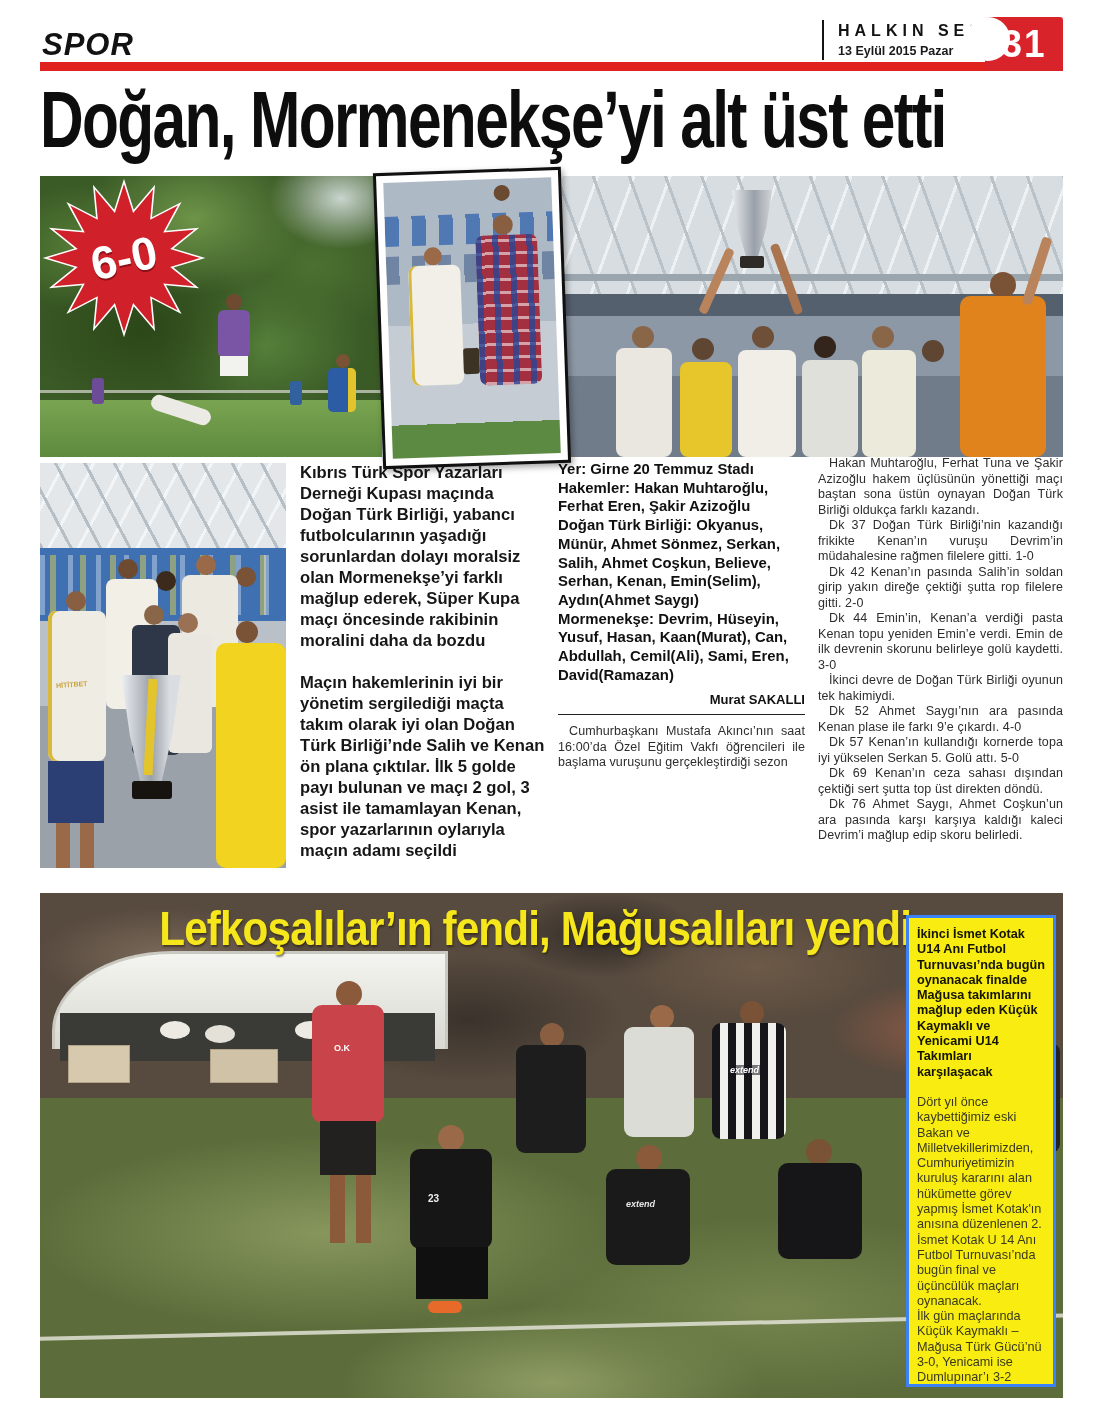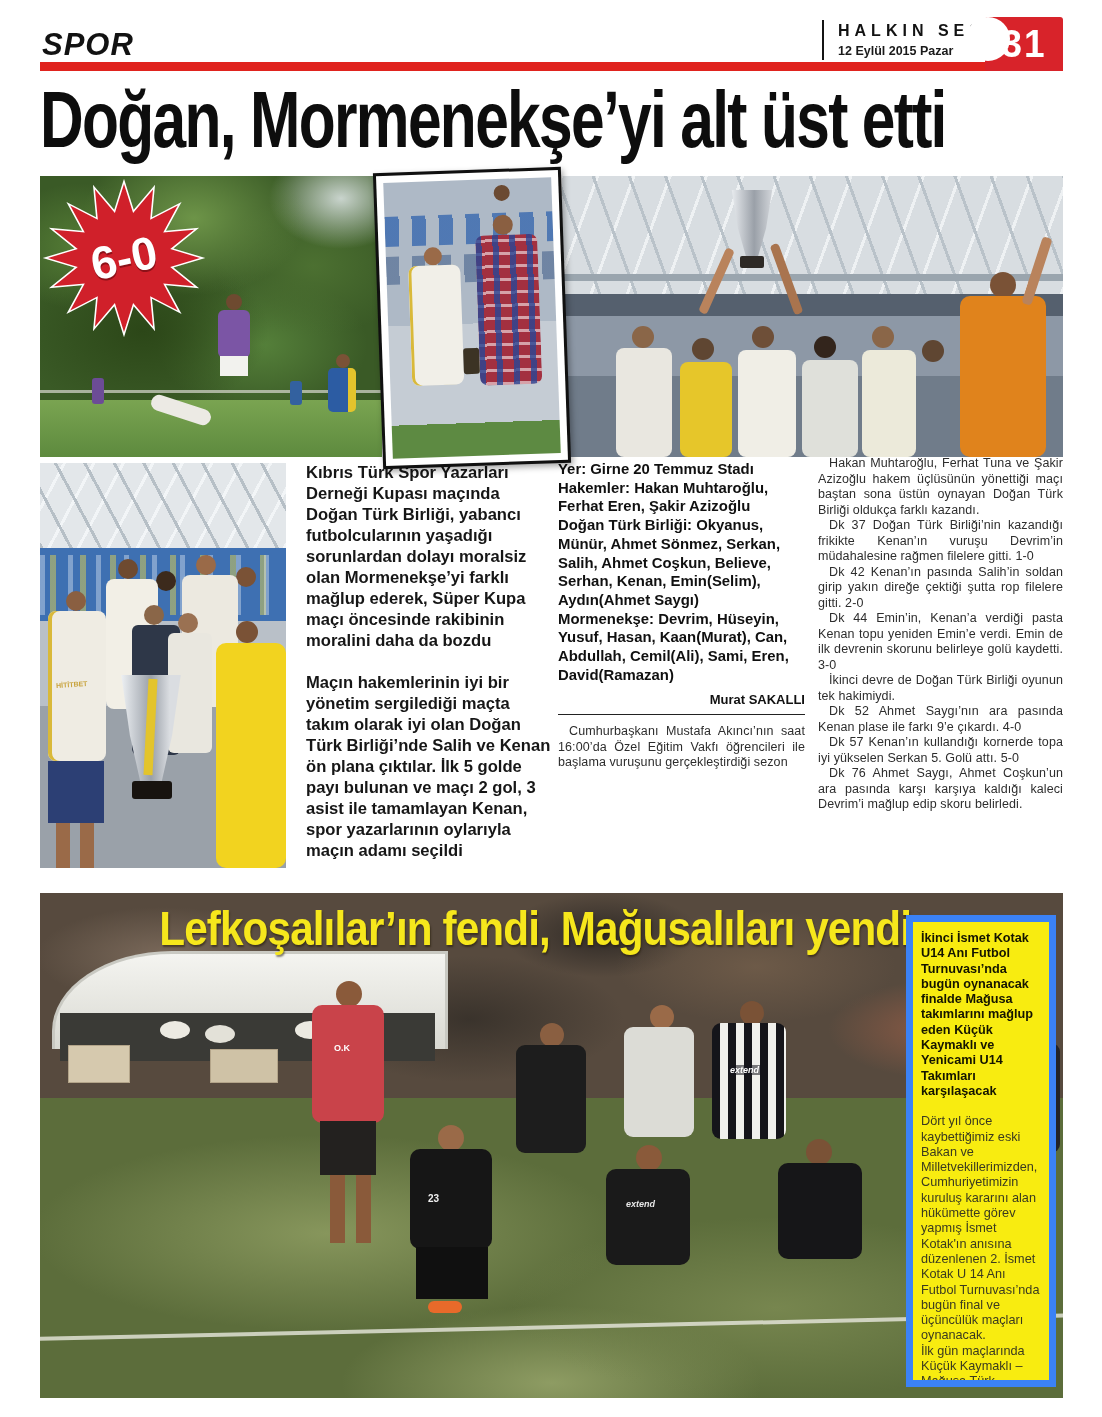--- a/index.html
+++ b/index.html
@@ -51,34 +51,34 @@
   .col-rule{border:none;border-top:1.6px solid #222;margin:7px 0 9px 0;}
   .bodytext{font-size:12.5px;line-height:15.5px;text-align:justify;text-indent:11px;color:#2d2d2d;
             letter-spacing:0.1px;}
 
   
   .youth-headline-wrap{position:absolute;left:30px;top:8px;width:930px;text-align:center;z-index:6;}
   .youth-headline{display:inline-block;white-space:nowrap;font-size:48px;font-weight:800;letter-spacing:-1px;
                   color:#f6e71c;transform:scaleX(0.88);transform-origin:center top;
                   text-shadow:1px 2px 2px rgba(35,25,5,0.55);}
   .sidebar-box{position:absolute;left:866px;top:22px;width:150px;height:472px;background:#f8ec10;
-               border:7px solid #3b82f6;box-sizing:border-box;padding:9px 7px 6px 8px;overflow:hidden;z-index:7;}
+               border:3px solid #3b82f6;box-sizing:border-box;padding:9px 7px 6px 8px;overflow:hidden;z-index:7;}
   .side-lead{font-weight:bold;font-size:12.7px;line-height:15.3px;color:#141400;margin-bottom:15px;}
   .side-par{font-size:12.7px;line-height:15.3px;color:#3a3a20;}
 </style>
 </head>
 <body>
 
 <div class="page">
 
   <div class="abs section-label">SPOR</div>
   <div class="abs header-rule"></div>
   <div class="abs masthead-divider"></div>
   <div class="abs masthead-title">HALKIN SESİ</div>
-  <div class="abs masthead-date">12 Eylül 2015 Pazar</div>
+  <div class="abs masthead-date">13 Eylül 2015 Pazar</div>
   <div class="abs page-badge-notch"></div>
   <div class="abs page-badge">
     <span class="page-number">31</span>
   </div>
 
   <div class="abs headline-wrap">
     <span class="headline">Doğan, Mormenekşe’yi alt üst etti</span>
   </div>
 
   <div class="ph" style="left:40px;top:176px;width:342px;height:281px;background-color:#3a5a26;
@@ -181,21 +181,21 @@
     <div class="fig" style="left:80px;top:212px;width:62px;height:110px;
                 background:linear-gradient(90deg,#f0f3f6,#9aa0a8 50%,#dadde1 80%);
                 clip-path:polygon(2% 0,98% 0,84% 55%,66% 100%,34% 100%,16% 55%);"></div>
     <div class="fig" style="left:106px;top:216px;width:9px;height:96px;background:#e3c42c;transform:rotate(3deg);"></div>
     <div class="fig" style="left:92px;top:318px;width:40px;height:18px;background:#17130f;border-radius:3px;"></div>
     <div class="fig" style="left:8px;top:298px;width:56px;height:62px;background:#2c3f74;"></div>
     <div class="fig" style="left:16px;top:360px;width:14px;height:45px;background:#9a6a48;"></div>
     <div class="fig" style="left:40px;top:360px;width:14px;height:45px;background:#9a6a48;"></div>
   </div>
 
-  <div class="abs" style="left:300px;top:462px;width:247px;height:408px;overflow:hidden;margin-left:6px;">
+  <div class="abs" style="left:300px;top:462px;width:247px;height:408px;overflow:hidden;">
       <div class="leadtext">Kıbrıs Türk Spor Yazarları Derneği Kupası maçında Doğan Türk Birliği, yabancı futbolcularının yaşadığı sorunlardan dolayı moralsiz olan Mormenekşe’yi farklı mağlup ederek, Süper Kupa maçı öncesinde rakibinin moralini daha da bozdu</div>
       <div class="leadtext">Maçın hakemlerinin iyi bir yönetim sergilediği maçta takım olarak iyi olan Doğan Türk Birliği’nde Salih ve Kenan ön plana çıktılar. İlk 5 golde payı bulunan ve maçı 2 gol, 3 asist ile tamamlayan Kenan, spor yazarlarının oylarıyla maçın adamı seçildi</div>
     </div>
 
   <div class="abs" style="left:558px;top:460px;width:247px;height:418px;overflow:hidden;">
     <div>
         <div class="match-line">Yer: Girne 20 Temmuz Stadı</div>
         <div class="match-line">Hakemler: Hakan Muhtaroğlu, Ferhat Eren, Şakir Azizoğlu</div>
         <div class="match-line">Doğan Türk Birliği: Okyanus, Münür, Ahmet Sönmez, Serkan, Salih, Ahmet Coşkun, Believe, Serhan, Kenan, Emin(Selim), Aydın(Ahmet Saygı)</div>
         <div class="match-line">Mormenekşe: Devrim, Hüseyin, Yusuf, Hasan, Kaan(Murat), Can, Abdullah, Cemil(Ali), Sami, Eren, David(Ramazan)</div>
@@ -208,20 +208,21 @@
   </div>
 
   <div class="abs" style="left:818px;top:456px;width:245px;height:424px;overflow:hidden;">
       <div class="bodytext">Hakan Muhtaroğlu, Ferhat Tuna ve Şakir Azizoğlu hakem üçlüsünün yönettiği maçı baştan sona üstün oynayan Doğan Türk Birliği oldukça farklı kazandı.</div>
       <div class="bodytext">Dk 37 Doğan Türk Birliği’nin kazandığı frikikte Kenan’ın vuruşu Devrim’in müdahalesine rağmen filelere gitti. 1-0</div>
       <div class="bodytext">Dk 42 Kenan’ın pasında Salih’in soldan girip yakın direğe çektiği şutta rop filelere gitti. 2-0</div>
       <div class="bodytext">Dk 44 Emin’in, Kenan’a verdiği pasta Kenan topu yeniden Emin’e verdi. Emin de ilk devrenin skorunu belirleye golü kaydetti. 3-0</div>
       <div class="bodytext">İkinci devre de Doğan Türk Birliği oyunun tek hakimiydi.</div>
       <div class="bodytext">Dk 52 Ahmet Saygı’nın ara pasında Kenan plase ile farkı 9’e çıkardı. 4-0</div>
       <div class="bodytext">Dk 57 Kenan’ın kullandığı kornerde topa iyi yükselen Serkan 5. Golü attı. 5-0</div>
+      <div class="bodytext">Dk 69 Kenan’ın ceza sahası dışından çektiği sert şutta top üst direkten döndü.</div>
       <div class="bodytext">Dk 76 Ahmet Saygı, Ahmet Coşkun’un ara pasında karşı karşıya kaldığı kaleci Devrim’i mağlup edip skoru belirledi.</div>
     </div>
 
   <div class="ph" style="left:40px;top:893px;width:1023px;height:505px;background-color:#574a3e;">
     <div class="fig" style="left:0;top:0;width:100%;height:210px;background-color:#574a3e;
                 background-image:
                   radial-gradient(ellipse 180px 70px at 12% 30%, #7a695a, transparent 70%),
                   radial-gradient(ellipse 220px 90px at 42% 60%, #3a332c, transparent 70%),
                   radial-gradient(ellipse 200px 80px at 70% 35%, #6d5a48, transparent 70%),
                   radial-gradient(ellipse 160px 70px at 88% 65%, #8a5a45, transparent 70%),

